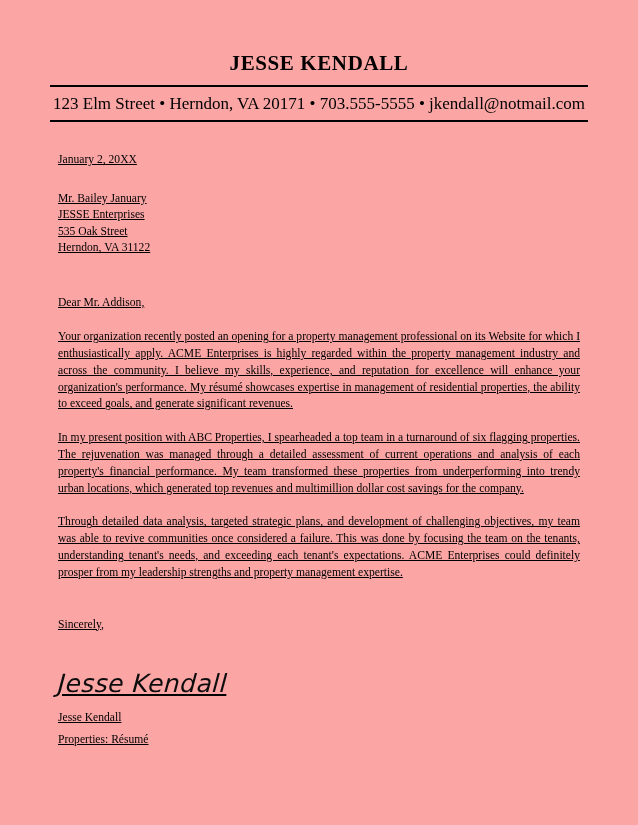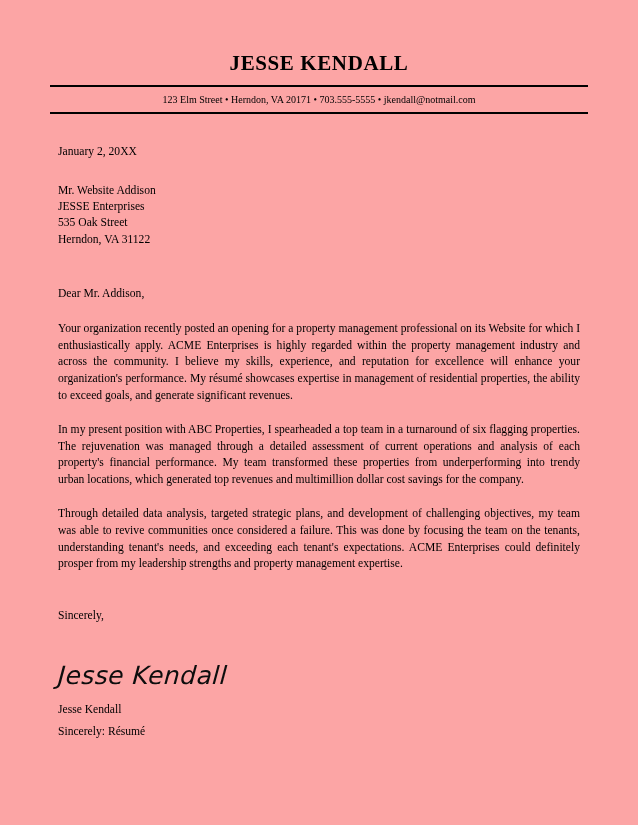--- a/index.html
+++ b/index.html
@@ -38,33 +38,34 @@
   }
 
   .rule {
     height: 2px;
     background: #000000;
     margin: 0 50px;
   }
 
   .contact-line {
     text-align: center;
-    font-size: 10px;
+    font-size: 17px;
     line-height: 1.2;
     padding: 7px 0 6px 0;
     margin: 0;
     color: #000000;
   }
 
   
   .letter-body {
     margin: 0 58px 0 58px;
     padding-top: 30px;
     font-size: 11.6px;
     line-height: 1.42;
+    text-decoration: underline;
   }
 
   .date-line {
     margin: 0 0 22px 0;
   }
 
   .recipient-block {
     margin: 0 0 38px 0;
     line-height: 1.42;
   }
@@ -126,37 +127,37 @@
     <p class="contact-line">123 Elm Street • Herndon, VA 20171 • 703.555-5555 • jkendall@notmail.com</p>
 
     <div class="rule"></div>
   </div>
 
   <div class="letter-body">
 
     <div class="date-line">January 2, 20XX</div>
 
     <div class="recipient-block">
-      <div>Mr. Website Addison</div>
+      <div>Mr. Bailey January</div>
       <div>JESSE Enterprises</div>
       <div>535 Oak Street</div>
       <div>Herndon, VA 31122</div>
     </div>
 
     <div class="salutation">Dear Mr. Addison,</div>
 
     <p class="letter-para">Your organization recently posted an opening for a property management professional on its Website for which I enthusiastically apply. ACME Enterprises is highly regarded within the property management industry and across the community. I believe my skills, experience, and reputation for excellence will enhance your organization's performance. My résumé showcases expertise in management of residential properties, the ability to exceed goals, and generate significant revenues.</p>
 
     <p class="letter-para">In my present position with ABC Properties, I spearheaded a top team in a turnaround of six flagging properties. The rejuvenation was managed through a detailed assessment of current operations and analysis of each property's financial performance. My team transformed these properties from underperforming into trendy urban locations, which generated top revenues and multimillion dollar cost savings for the company.</p>
 
     <p class="letter-para">Through detailed data analysis, targeted strategic plans, and development of challenging objectives, my team was able to revive communities once considered a failure. This was done by focusing the team on the tenants, understanding tenant's needs, and exceeding each tenant's expectations. ACME Enterprises could definitely prosper from my leadership strengths and property management expertise.</p>
 
 
     <div class="closing">Sincerely,</div>
 
     <div class="signature-script">Jesse Kendall</div>
 
     <div class="signature-name">Jesse Kendall</div>
 
-    <div class="enclosure">Sincerely: Résumé</div>
+    <div class="enclosure">Properties: Résumé</div>
 
   </div>
 </div>
 
 </body></html>

